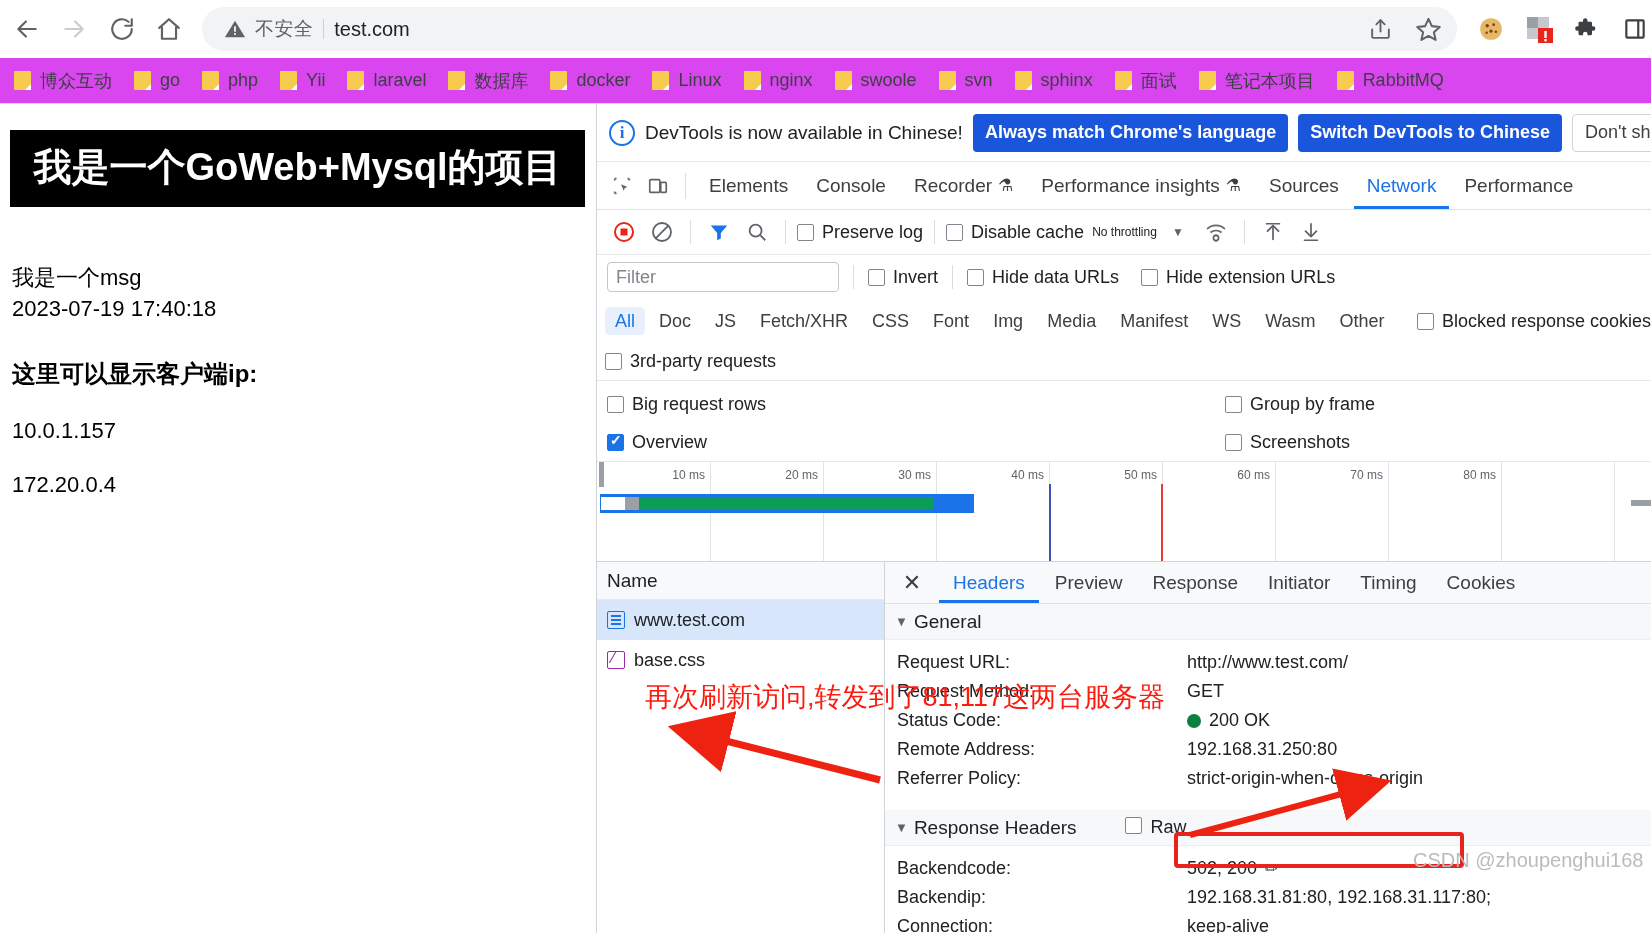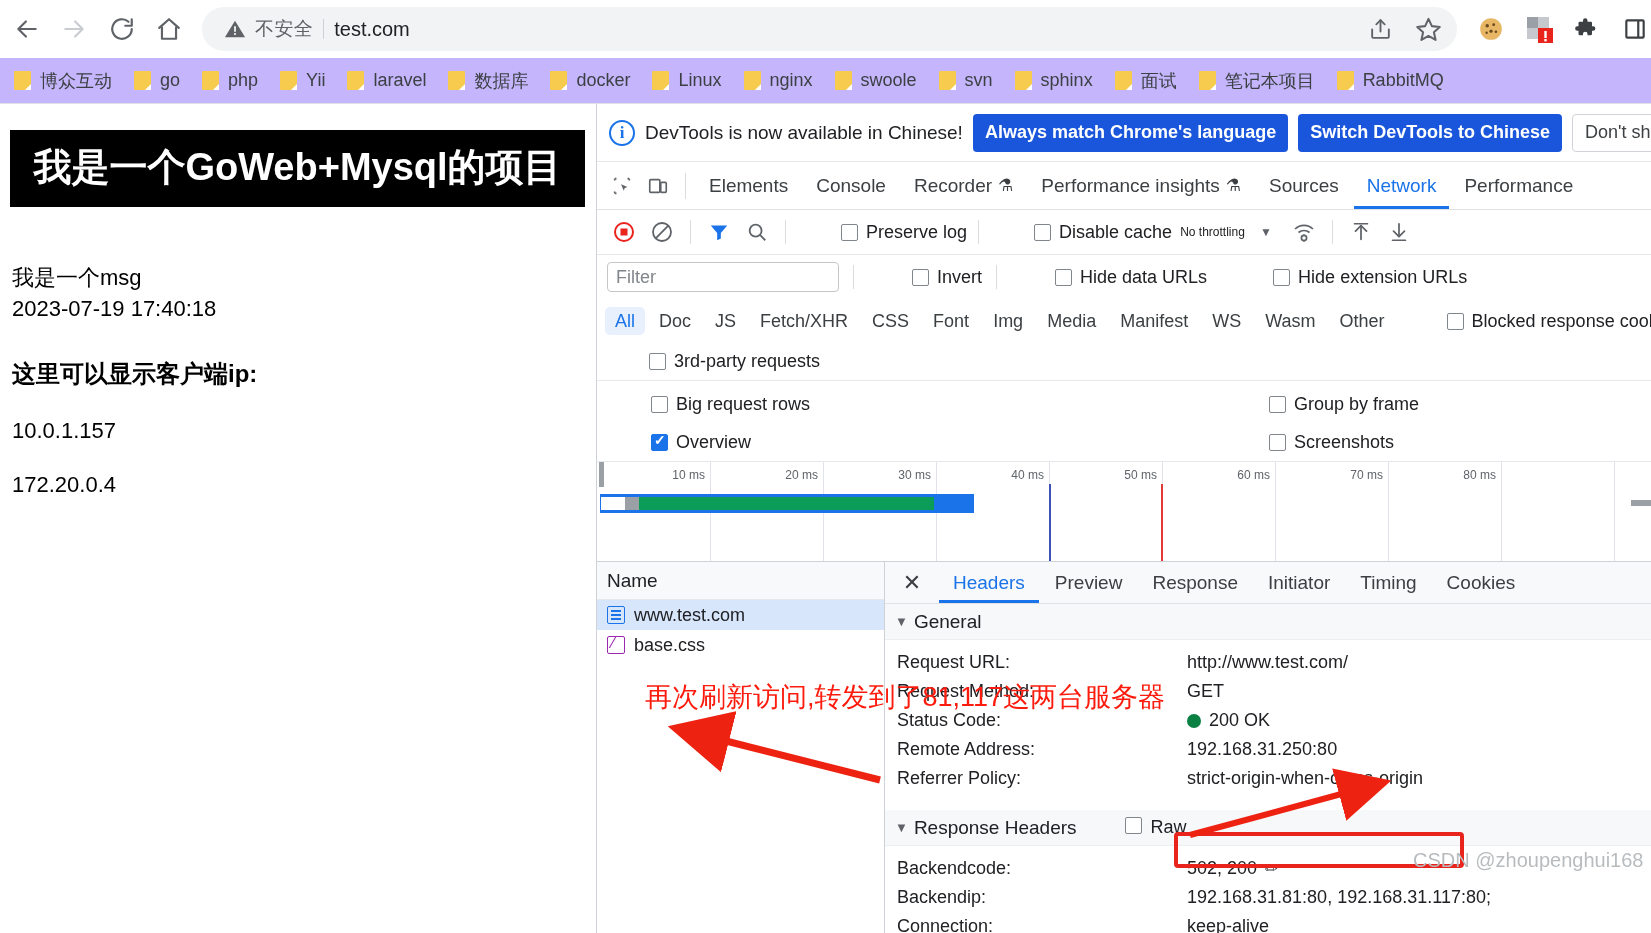--- a/index.html
+++ b/index.html
@@ -40,21 +40,21 @@
 
   #omni-actions { margin-left: auto; display: flex; align-items: center; padding-right: 14px; gap: 18px; }
   .omni-icon { width: 30px; height: 30px; color: #5f6368; display: flex; align-items: center; justify-content: center; }
 
   #ext-icons { display: flex; align-items: center; gap: 16px; margin-left: 18px; }
   .ext-icon { width: 32px; height: 32px; position: relative; display: flex; align-items: center; justify-content: center; }
 
   
   #bookmarks-bar {
     position: absolute; left: 0; top: 58px; width: 1651px; height: 46px;
-    background: #c4b5fd; display: flex; align-items: center;
+    background: #d946ef; display: flex; align-items: center;
     border-bottom: 1px solid #dfe1e5;
     overflow: hidden;
   }
   .bookmark { display: flex; align-items: center; height: 36px; padding: 0 8px; margin-left: 6px; border-radius: 4px; white-space: nowrap; }
   .bm-folder {
     width: 17px; height: 19px; background: #f7cb4d; position: relative; flex: 0 0 auto;
     border-radius: 1px;
   }
   .bm-folder::after {
     content: ""; position: absolute; right: 0; bottom: 0;
@@ -112,21 +112,21 @@
     font-size: 19px; color: #3c4043; white-space: nowrap; flex: 0 0 auto; }
   .dt-tab.active { color: #1a73e8; box-shadow: inset 0 -3px 0 #1a73e8; }
   .flask { font-size: 17px; }
 
   #net-toolbar {
     height: 45px; display: flex; align-items: center; padding-left: 10px; gap: 4px;
     border-bottom: 1px solid #e6e8eb;
   }
   .tb-icon { width: 34px; height: 34px; display: flex; align-items: center; justify-content: center; color: #5f6368; flex:0 0 auto;}
   .tb-sep { width: 1px; height: 24px; background: #dadce0; margin: 0 7px; flex:0 0 auto;}
-  .tb-check { display: flex; align-items: center; gap: 8px; font-size: 18px; color: #202124; white-space: nowrap; margin-left: 44px; }
+  .tb-check { display: flex; align-items: center; gap: 8px; font-size: 18px; color: #202124; white-space: nowrap; }
   .cb { width: 17px; height: 17px; border: 1.6px solid #80868b; border-radius: 2px; background: #fff; flex:0 0 auto; }
   .cb.checked { background: #1a73e8; border-color: #1a73e8; position: relative; }
   .cb.checked::after { content: "✓"; position: absolute; left: 2px; top: -3px; color: #fff; font-size: 14px; font-weight: bold; }
   #throttle-label { font-size: 12px; color: #202124; margin-left: 4px; white-space: nowrap;}
   .caret { font-size: 12px; color: #5f6368; }
 
   #filter-row {
     height: 44px; display: flex; align-items: center; padding-left: 10px; gap: 0;
   }
   #filter-input {
@@ -169,21 +169,21 @@
   #ov-red-line { position: absolute; left: 564px; top: 22px; width: 2px; height: 79px; background: #e53935; }
 
   
   #net-body { position: relative; height: 452px; display: flex; }
   #req-list {
     width: 288px; flex: 0 0 288px; border-right: 1px solid #cfd3d8; background: #fff;
     display: flex; flex-direction: column;
   }
   #req-head { height: 38px; display: flex; align-items: center; padding-left: 10px;
     font-size: 19px; color: #202124; border-bottom: 1px solid #e6e8eb; background: #f8f9fa; }
-  .req-row { height: 30px; display: flex; align-items: center; padding-left: 10px; gap: 9px;
+  .req-row { height: 40px; display: flex; align-items: center; padding-left: 10px; gap: 9px;
     font-size: 18px; color: #202124; }
   .req-row.selected { background: #d7e6fb; }
   .doc-ico { width: 18px; height: 18px; border: 1.6px solid #1a73e8; border-radius: 2px; position: relative; flex:0 0 auto; }
   .doc-ico::after { content:""; position:absolute; left:3px; top:3px; width:10px; height:2px; background:#1a73e8;
     box-shadow: 0 4px 0 #1a73e8, 0 8px 0 #1a73e8; }
   .css-ico { width: 18px; height: 18px; border: 1.6px solid #9c27b0; border-radius: 2px; position: relative; flex:0 0 auto; }
   .css-ico::after { content:"⁄"; position:absolute; left:4px; top:-3px; color:#9c27b0; font-size: 16px; }
 
   
   #detail-pane { flex: 1; display: flex; flex-direction: column; background: #fff; }

